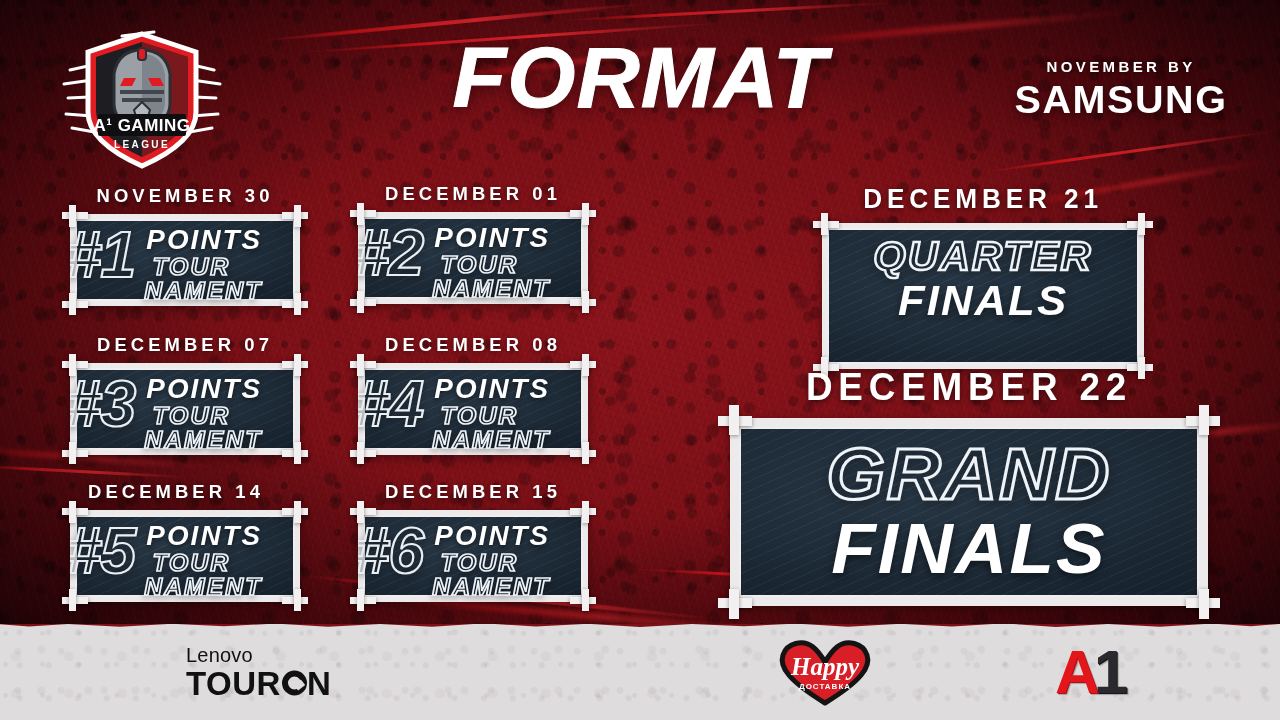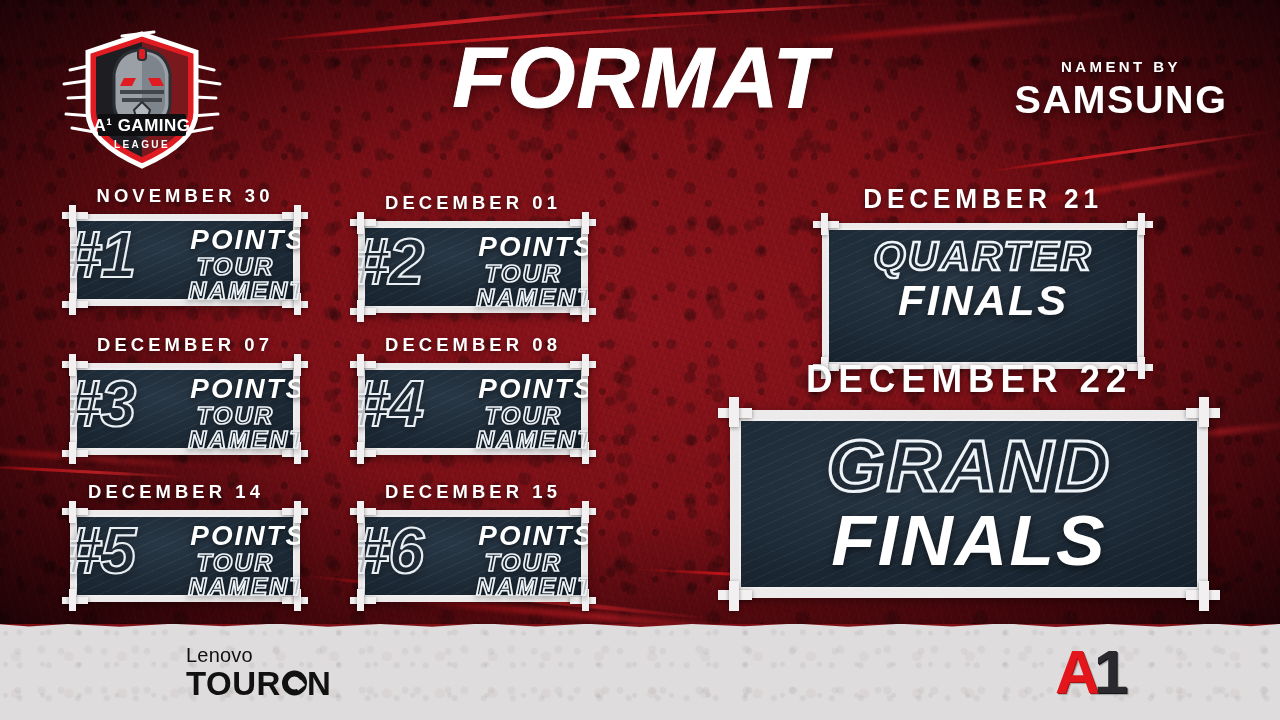--- a/index.html
+++ b/index.html
@@ -137,21 +137,21 @@
     position:absolute;
     font-weight:700;font-style:italic;
     color:transparent;
     -webkit-text-stroke:2.2px #e9eef3;
     letter-spacing:-1px;
     line-height:.86;
     white-space:nowrap;
     filter:drop-shadow(0 2px 3px rgba(0,0,0,.5));
   }
 
-  .ptxt{position:absolute;margin-left:44px;}
+  .ptxt{position:absolute;}
   .ptxt .l1{
     font-weight:700;font-style:italic;color:#fff;
     letter-spacing:2px;line-height:.92;white-space:nowrap;
     transform:scaleX(1.03);
     text-shadow:0 2px 5px rgba(0,0,0,.55);
   }
   .ptxt .l2,.ptxt .l3{
     font-weight:700;font-style:italic;
     color:transparent;-webkit-text-stroke:1.7px #eef3f8;
     letter-spacing:2px;line-height:.96;white-space:nowrap;
@@ -282,21 +282,21 @@
         <rect x="36" y="96" width="88" height="22" rx="2" fill="#0f0f12"></rect>
         <text x="80" y="113" text-anchor="middle" fill="#fff" font-family="Liberation Sans, sans-serif" font-size="17" font-weight="bold" letter-spacing=".5">A¹ GAMING</text>
         <text x="80" y="130" text-anchor="middle" fill="#fff" font-family="Liberation Sans, sans-serif" font-size="10" font-weight="bold" letter-spacing="2.4">LEAGUE</text>
       </g>
     </svg>
   </div>
 
   <div class="page-title">FORMAT</div>
 
   <div class="powered">
-    <div class="pb">NAMENT BY</div>
+    <div class="pb">NOVEMBER BY</div>
     <div class="brand">SAMSUNG</div>
   </div>
 
   <div class="card" style="left:70px;top:186px;width:230px;">
     <div class="date" style="font-size:19px;">NOVEMBER 30</div>
     <div class="panel" style="margin-top:9px;width:230px;height:92px;">
       <div class="inner"></div>
       <div class="frame"></div>
       <div class="tick h" style="left:-8px;top:-2px;"></div>
       <div class="tick v" style="left:-1px;top:-9px;"></div>
@@ -310,21 +310,21 @@
         <div class="num" style="left:-4px;top:14px;font-size:64px;">#1</div>
         <div class="ptxt" style="left:78px;top:14px;">
           <div class="l1" style="font-size:27px;">POINTS</div>
           <div class="l2" style="font-size:24px;margin-top:2px;margin-left:6px;">TOUR</div>
           <div class="l3" style="font-size:24px;margin-top:1px;margin-left:-2px;">NAMENT</div>
         </div>
       </div>
     </div>
   </div>
 
-  <div class="card" style="left:358px;top:193px;width:230px;">
+  <div class="card" style="left:358px;top:184px;width:230px;">
     <div class="date" style="font-size:19px;">DECEMBER 01</div>
     <div class="panel" style="margin-top:9px;width:230px;height:92px;">
       <div class="inner"></div>
       <div class="frame"></div>
       <div class="tick h" style="left:-8px;top:-2px;"></div>
       <div class="tick v" style="left:-1px;top:-9px;"></div>
       <div class="tick h" style="right:-8px;top:-2px;"></div>
       <div class="tick v" style="right:-1px;top:-9px;"></div>
       <div class="tick h" style="left:-8px;bottom:-2px;"></div>
       <div class="tick v" style="left:-1px;bottom:-9px;"></div>
@@ -450,21 +450,21 @@
       <div class="tick v" style="left:-1px;bottom:-10px;"></div>
       <div class="tick h" style="right:-9px;bottom:-2px;"></div>
       <div class="tick v" style="right:-1px;bottom:-10px;"></div>
       <div class="pcontent">
         <div class="bigline-out" style="position:absolute;left:0;right:0;top:14px;font-size:40px;">QUARTER</div>
         <div class="bigline-solid" style="position:absolute;left:0;right:0;top:58px;font-size:42px;">FINALS</div>
       </div>
     </div>
   </div>
 
-  <div class="card" style="left:730px;top:360px;width:478px;">
+  <div class="card" style="left:730px;top:368px;width:478px;">
     <div class="date" style="font-size:38px;letter-spacing:6px;">DECEMBER 22</div>
     <div class="panel" style="margin-top:12px;width:478px;height:188px;">
       <div class="inner" style="inset:11px;"></div>
       <div class="frame" style="border-width:11px;"></div>
       <div class="tick h" style="left:-12px;top:-2px;width:34px;height:10px;"></div>
       <div class="tick v" style="left:-1px;top:-13px;width:10px;height:30px;"></div>
       <div class="tick h" style="right:-12px;top:-2px;width:34px;height:10px;"></div>
       <div class="tick v" style="right:-1px;top:-13px;width:10px;height:30px;"></div>
       <div class="tick h" style="left:-12px;bottom:-2px;width:34px;height:10px;"></div>
       <div class="tick v" style="left:-1px;bottom:-13px;width:10px;height:30px;"></div>
@@ -484,20 +484,27 @@
     <div class="sp lenovo" style="left:160px;margin-left:26px;">
       <div class="w1">Lenovo</div>
       <div class="w2">
         <span>TOUR</span>
         <span class="ring"></span>
         <span>N</span>
       </div>
     </div>
 
 
+    <div class="sp happy" style="left:775px;">
+      <svg width="100" height="70" viewBox="0 0 100 70" aria-hidden="true">
+        <path d="M50 66 C14 44 4 30 8 18 C12 6 28 2 38 10 C43 14 47 20 50 25 C53 20 57 14 62 10 C72 2 88 6 92 18 C96 30 86 44 50 66 Z" fill="#d81e26" stroke="#141414" stroke-width="5" stroke-linejoin="round"></path>
+        <text x="50" y="38" text-anchor="middle" fill="#fff" font-family="Liberation Serif, serif" font-style="italic" font-weight="bold" font-size="25">Happy</text>
+        <text x="50" y="52" text-anchor="middle" fill="#fff" font-family="Liberation Sans, sans-serif" font-weight="bold" font-size="8" letter-spacing="1">ДОСТАВКА</text>
+      </svg>
+    </div>
 
     <div class="sp a1" style="left:1055px;">
       <span class="a">A</span>
       <span class="one">1</span>
     </div>
   </div>
 
 </div>
 
 </body></html>

